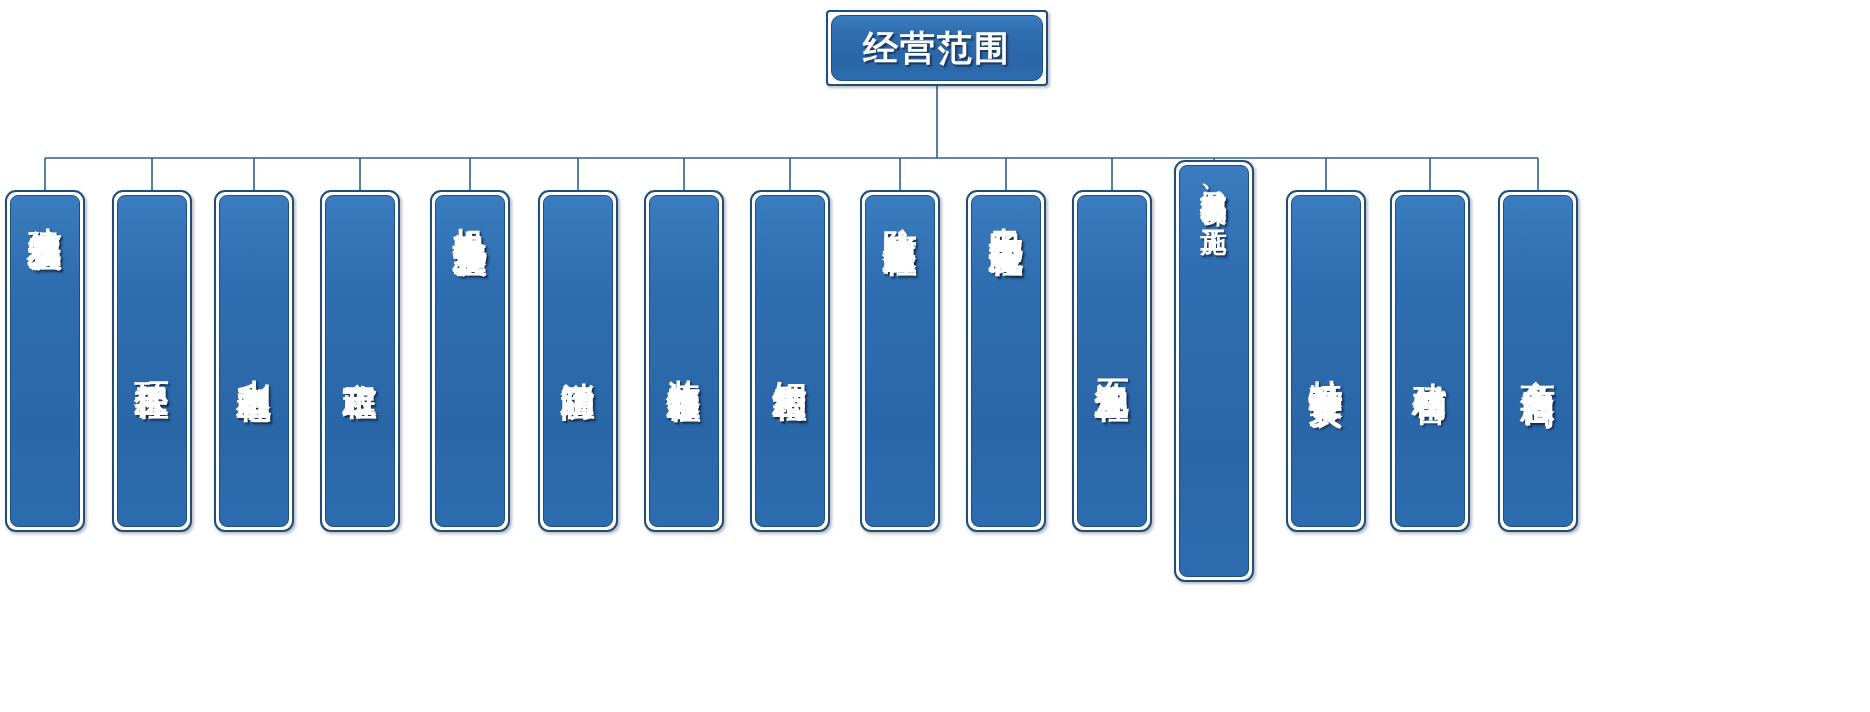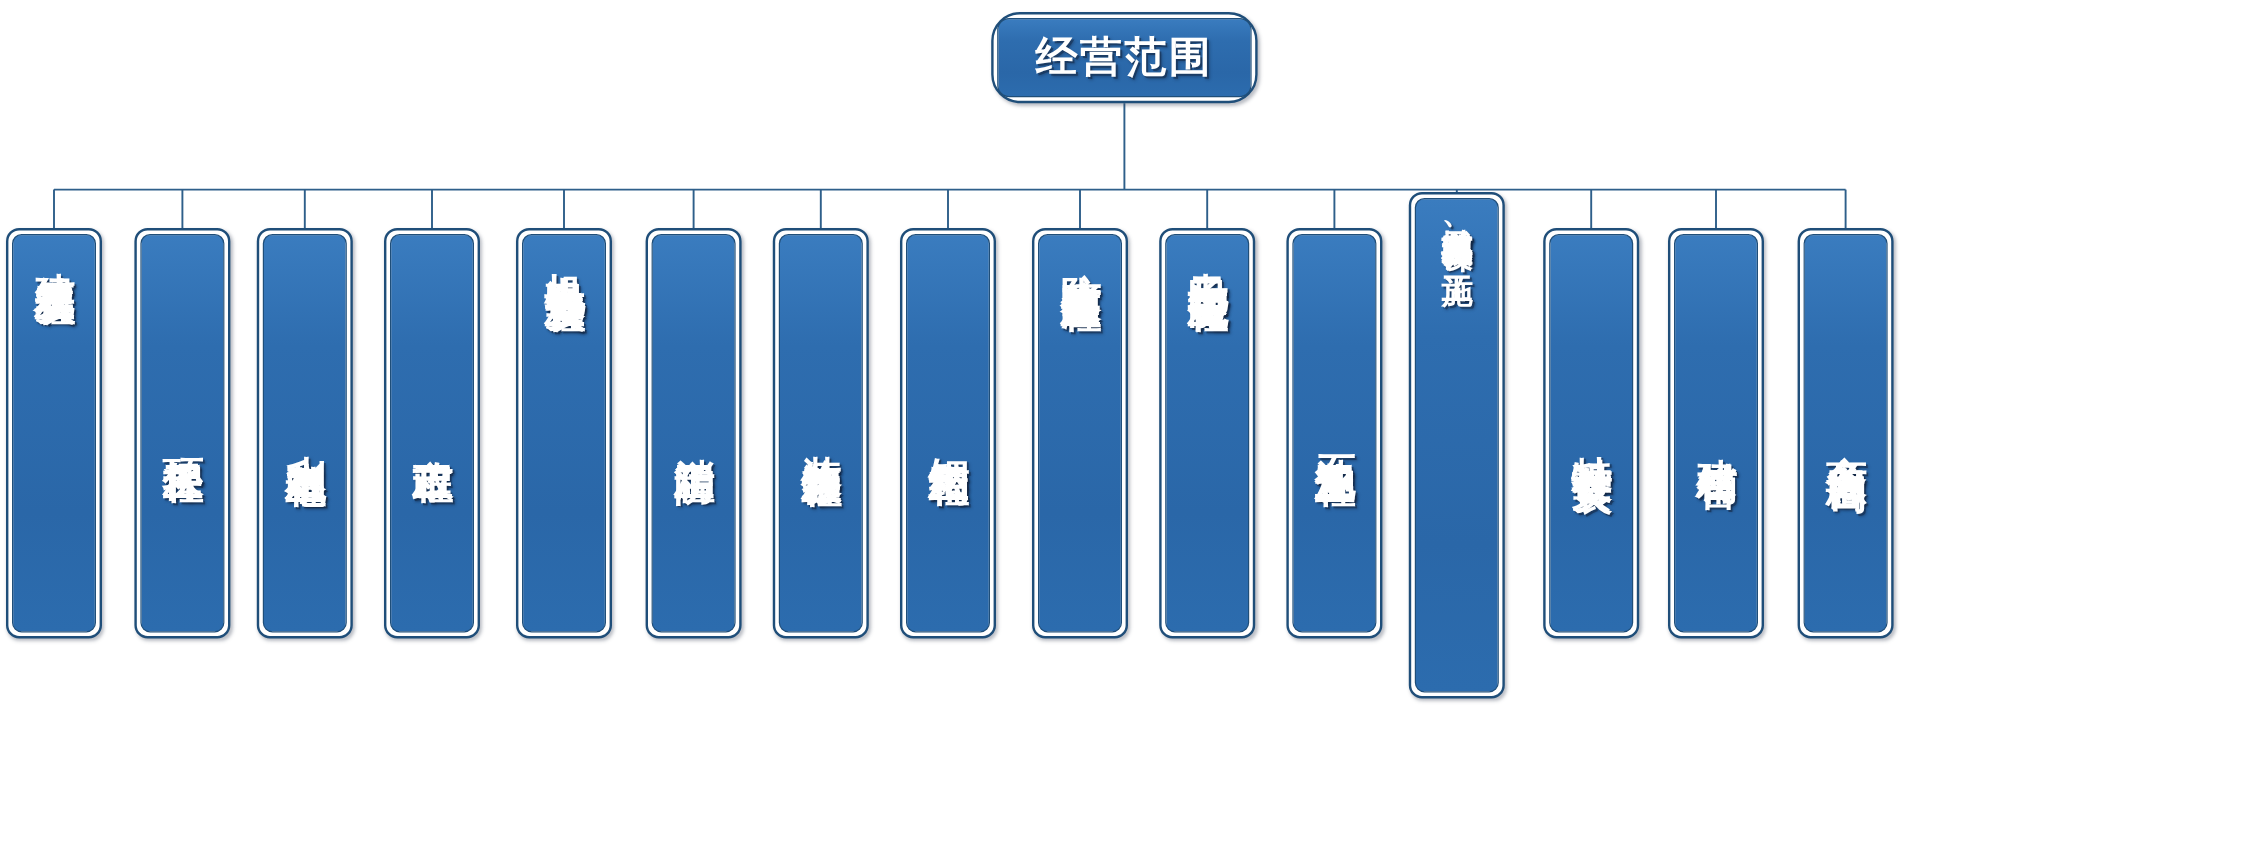--- a/index.html
+++ b/index.html
@@ -51,21 +51,21 @@
     justify-content: center;
     overflow: hidden;
   }
 
   
   #root-node {
     left: 826px;
     top: 10px;
     width: 222px;
     height: 76px;
-    border-radius: 24px;
+    border-radius: 4px;
     border-width: 2.4px;
   }
   #root-node .inner {
     border-radius: 10px;
   }
   .root-label {
     font-size: 35px;
     font-weight: bold;
     letter-spacing: 2px;
     color: #ffffff;

